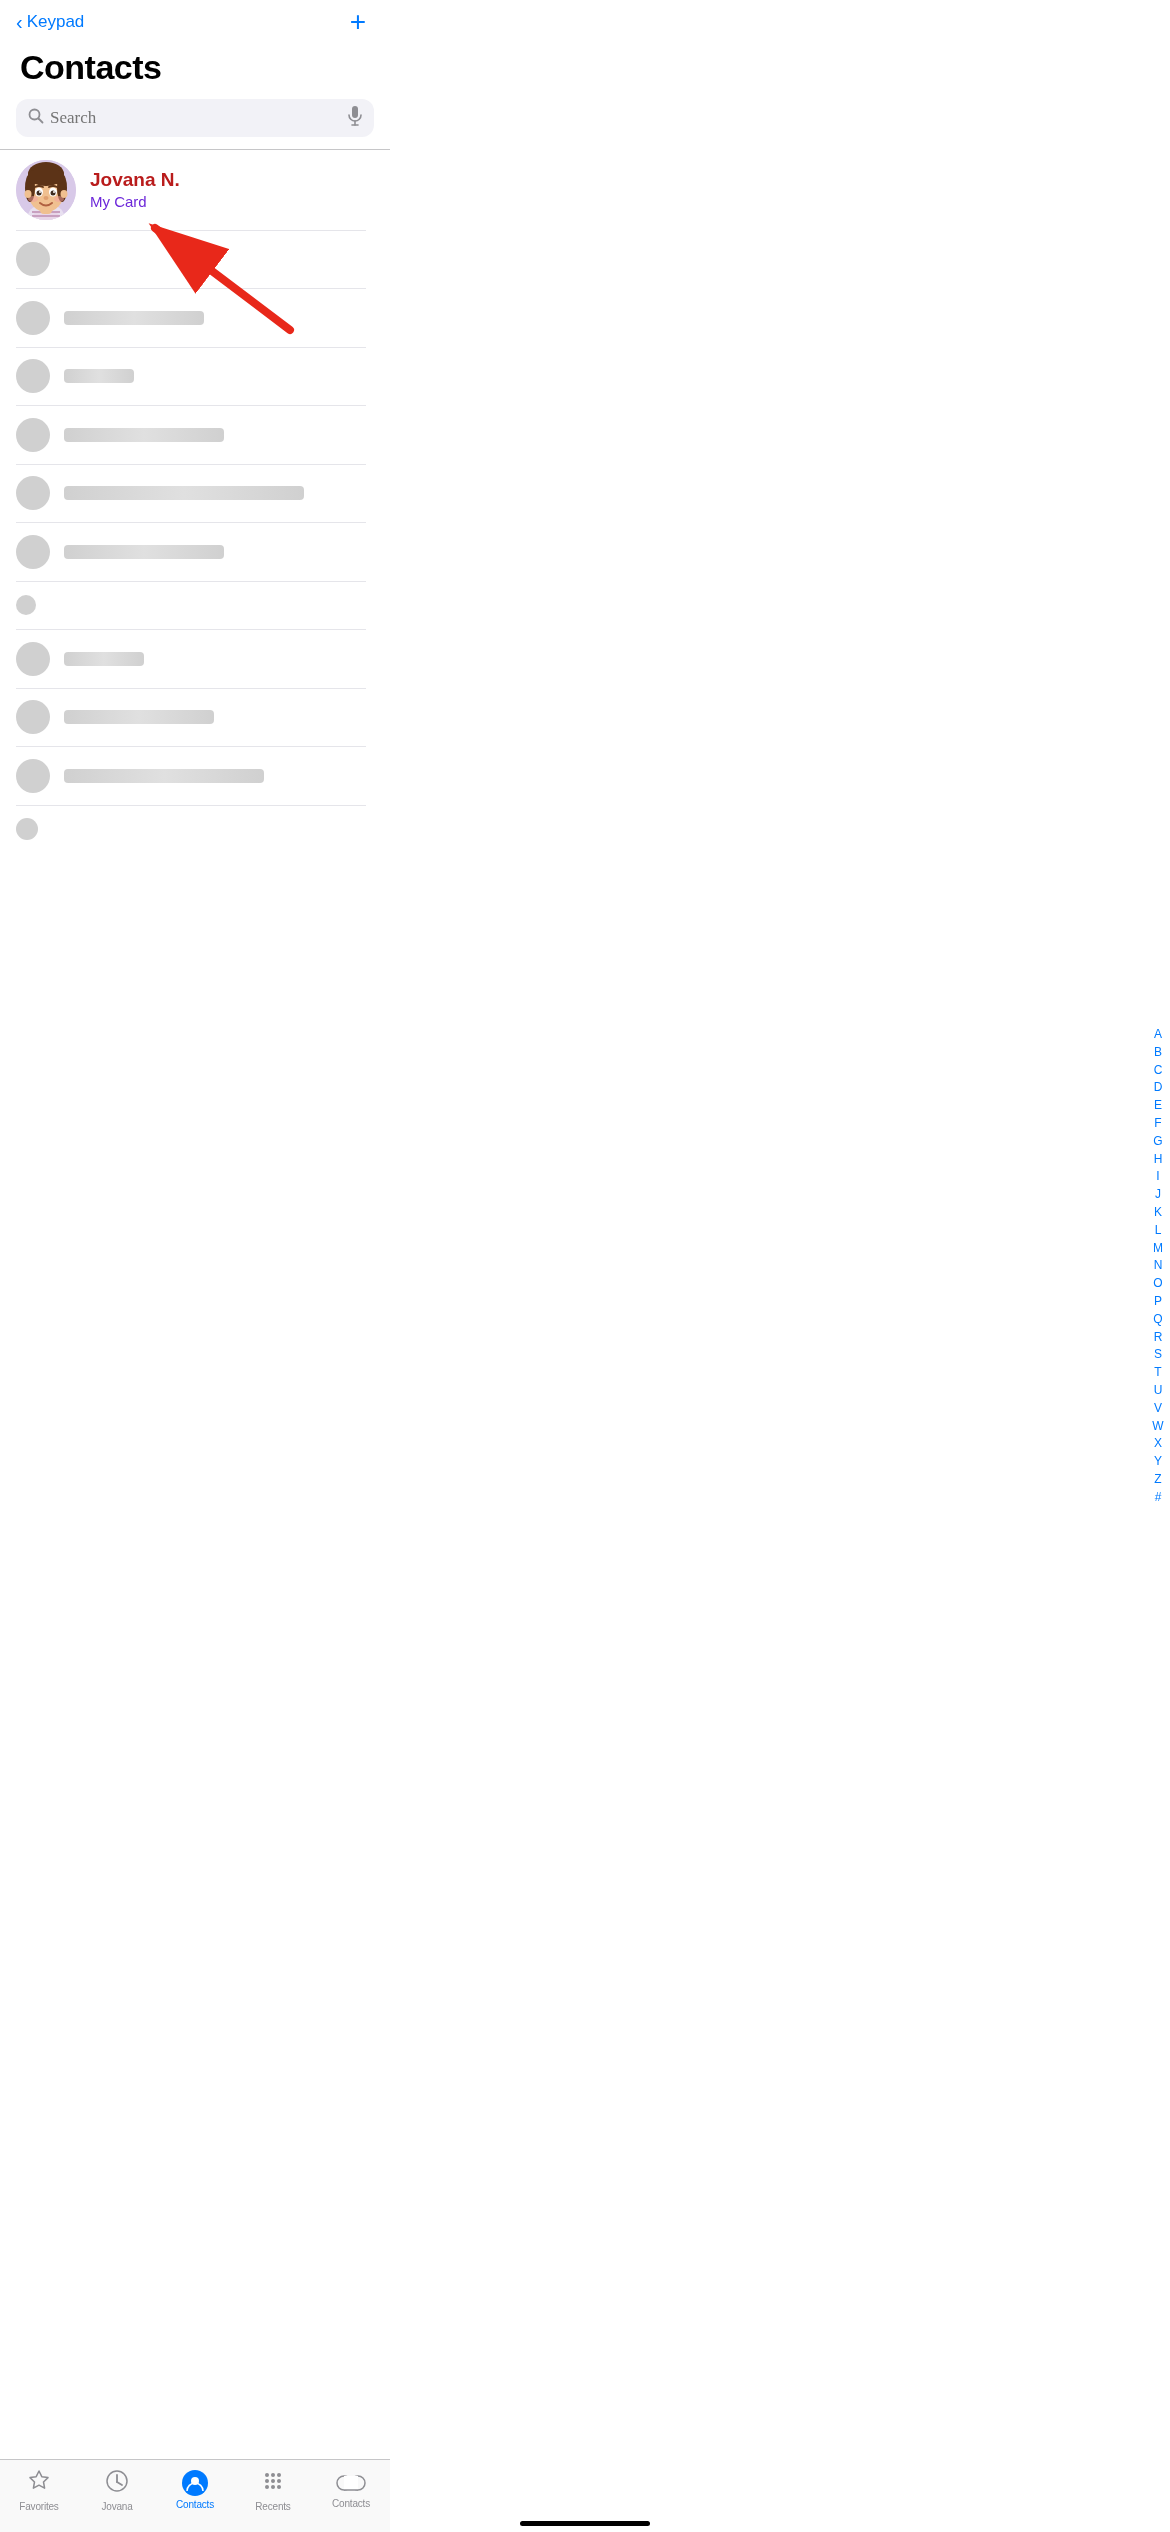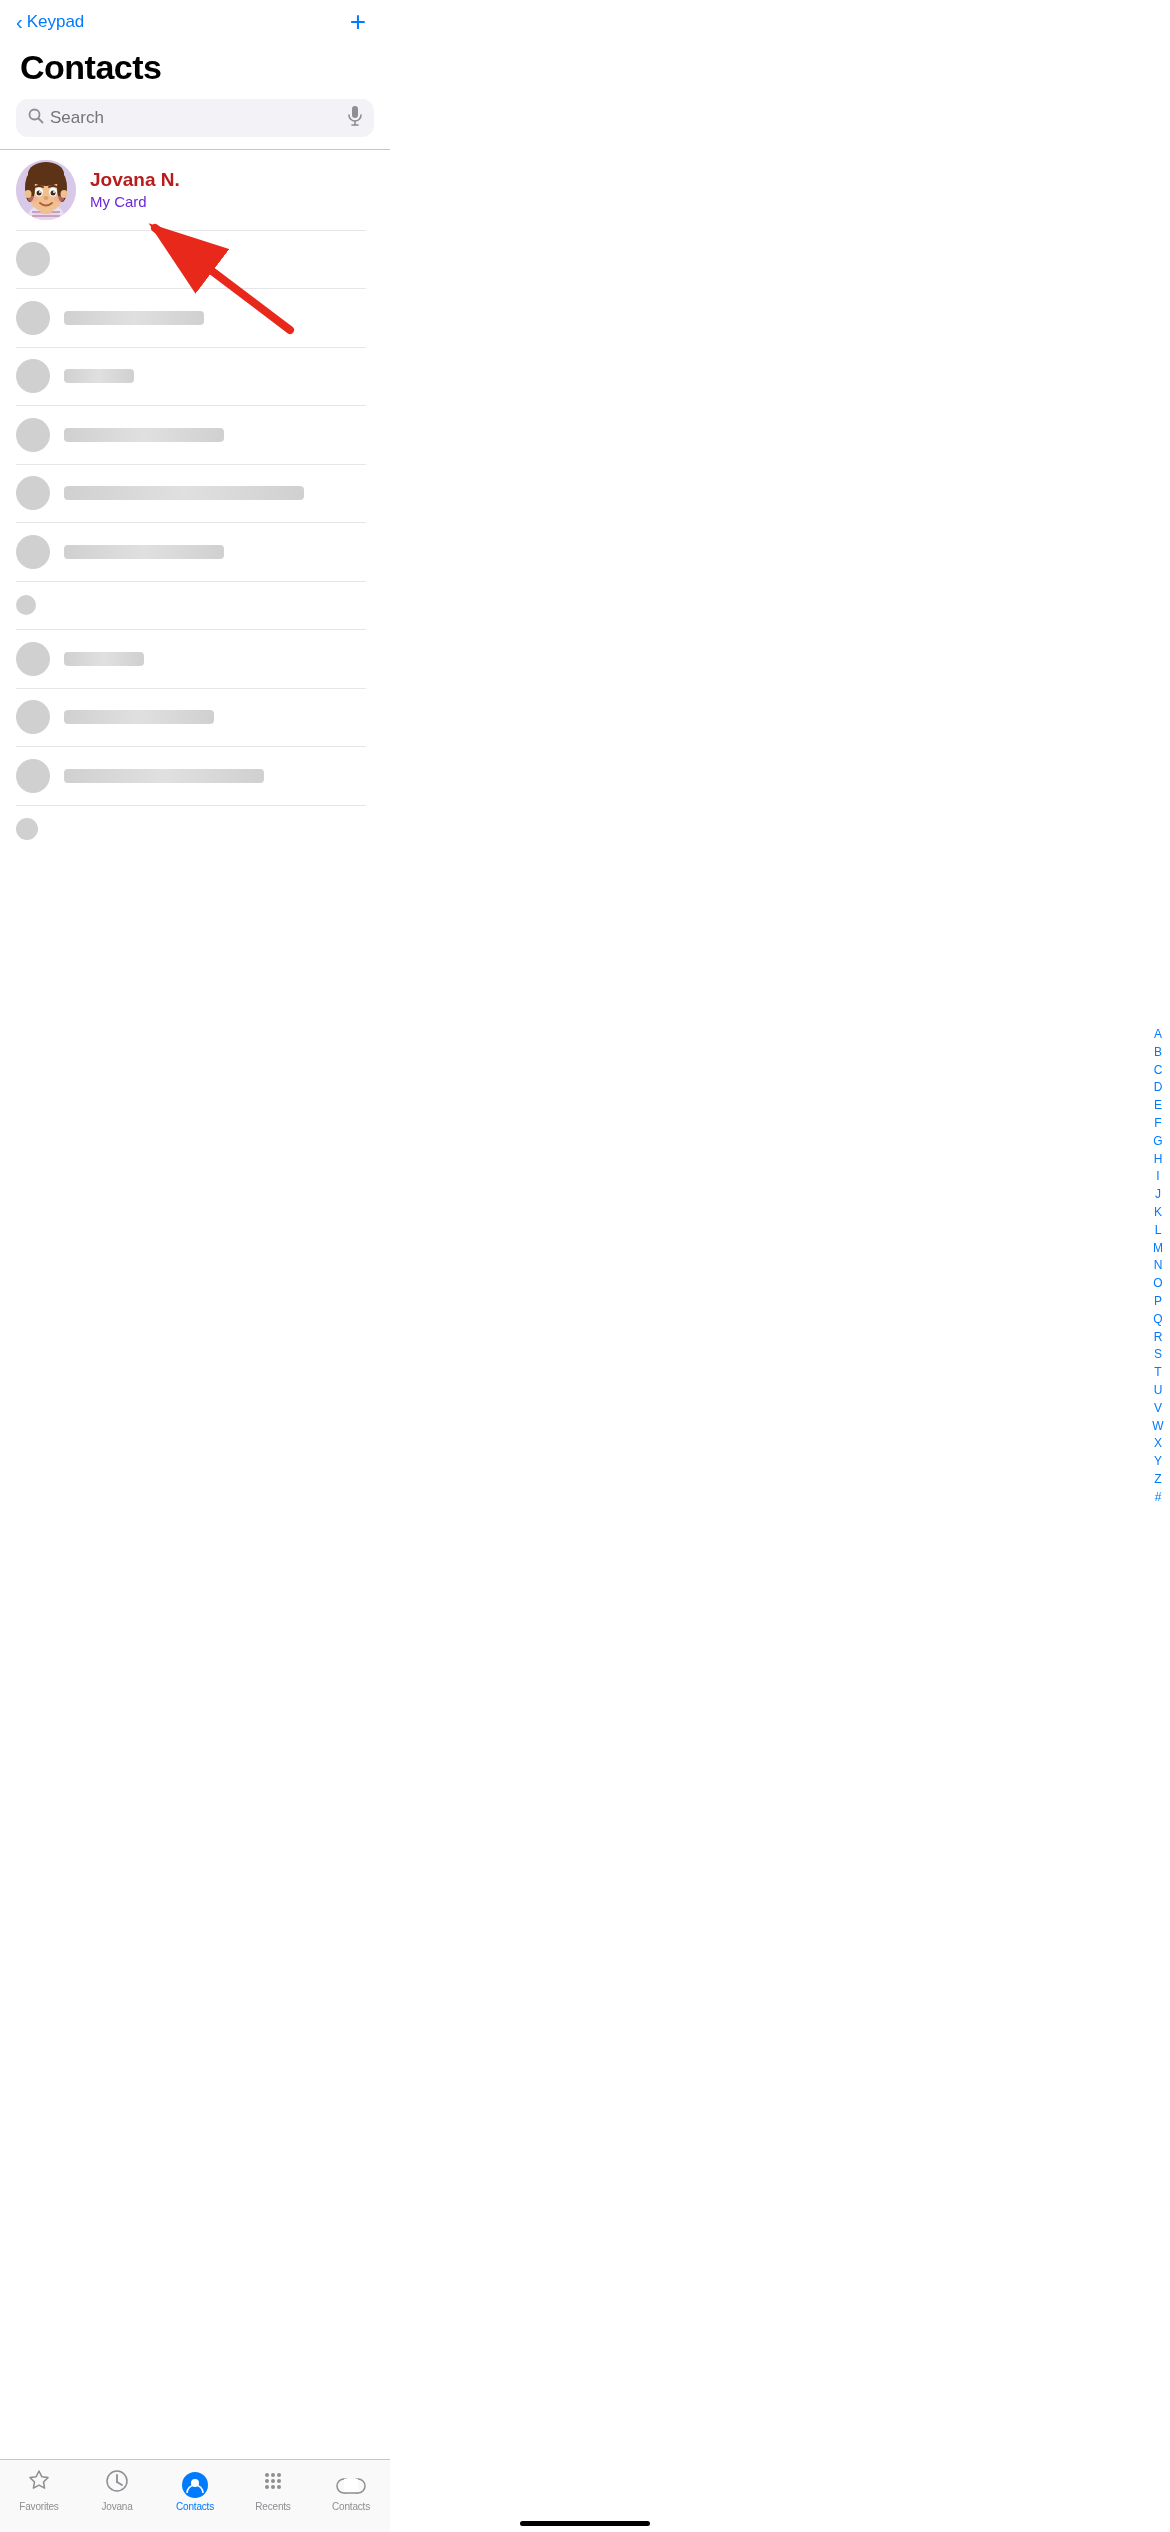--- a/index.html
+++ b/index.html
@@ -133,21 +133,21 @@
       color: #8E8E93;
       font-size: 16px;
     }
     .search-input-field {
       flex: 1;
       background: transparent;
       border: none;
       outline: none;
       font-size: 17px;
       color: #8E8E93;
-      font-family: Liberation Sans, sans-serif;
+      font-family: Liberation Serif, serif;
     }
     .mic-icon {
       color: #8E8E93;
       font-size: 17px;
     }
 
     
     .divider {
       height: 0.5px;
       background: #C6C6C8;
@@ -249,21 +249,21 @@
     
     .tab-bar {
       position: fixed;
       bottom: 0;
       left: 0;
       width: 390px;
       background: rgba(249,249,249,0.94);
       border-top: 0.5px solid #C6C6C8;
       display: flex;
       justify-content: space-around;
-      align-items: flex-end;
+      align-items: center;
       padding: 8px 0 20px 0;
       z-index: 100;
     }
     .tab-item {
       display: flex;
       flex-direction: column;
       align-items: center;
       gap: 3px;
       cursor: pointer;
       min-width: 60px;

